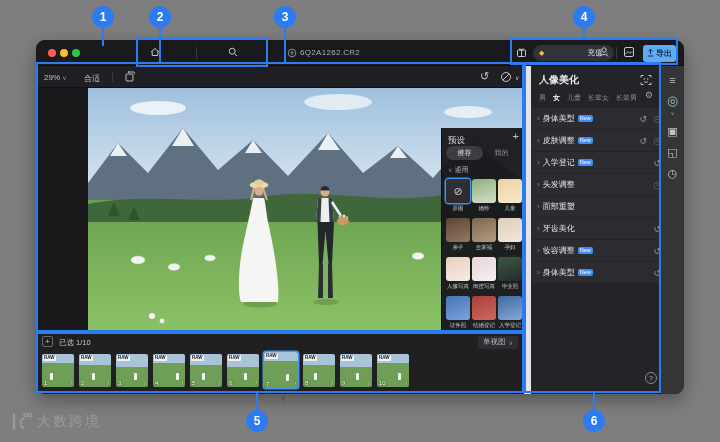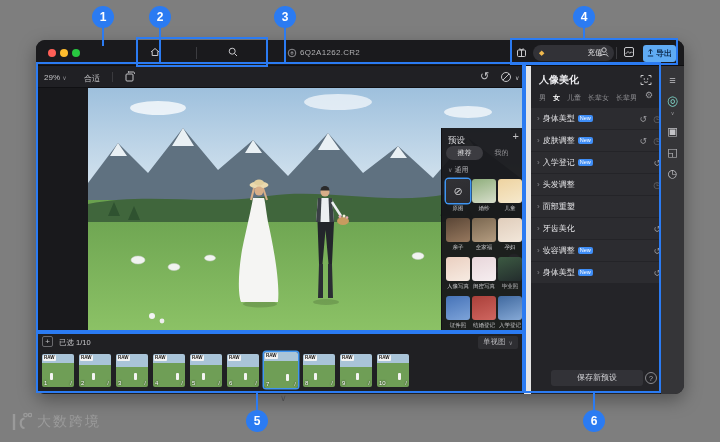--- a/index.html
+++ b/index.html
@@ -473,21 +473,20 @@
           <span class="r-ic">↺</span>
         </div>
         <div class="r-row">
           <span class="r-chev">›</span>
           <span class="r-lab">身体美型</span>
           <span class="r-new">New</span>
           <span class="r-sp"></span>
           <span class="r-ic">↺</span>
         </div>
       </div>
-    <div class="save-btn">保存新预设</div>
     <div class="help">?</div>
   </div>
 
   <div class="strip" id="tool-strip">
       <span class="s-ic">≡</span>
       <span class="s-ic active">◎</span>
       <span class="s-caret">∨</span>
       <span class="s-ic">▣</span>
       <span class="s-ic">◱</span>
       <span class="s-ic">◷</span>

